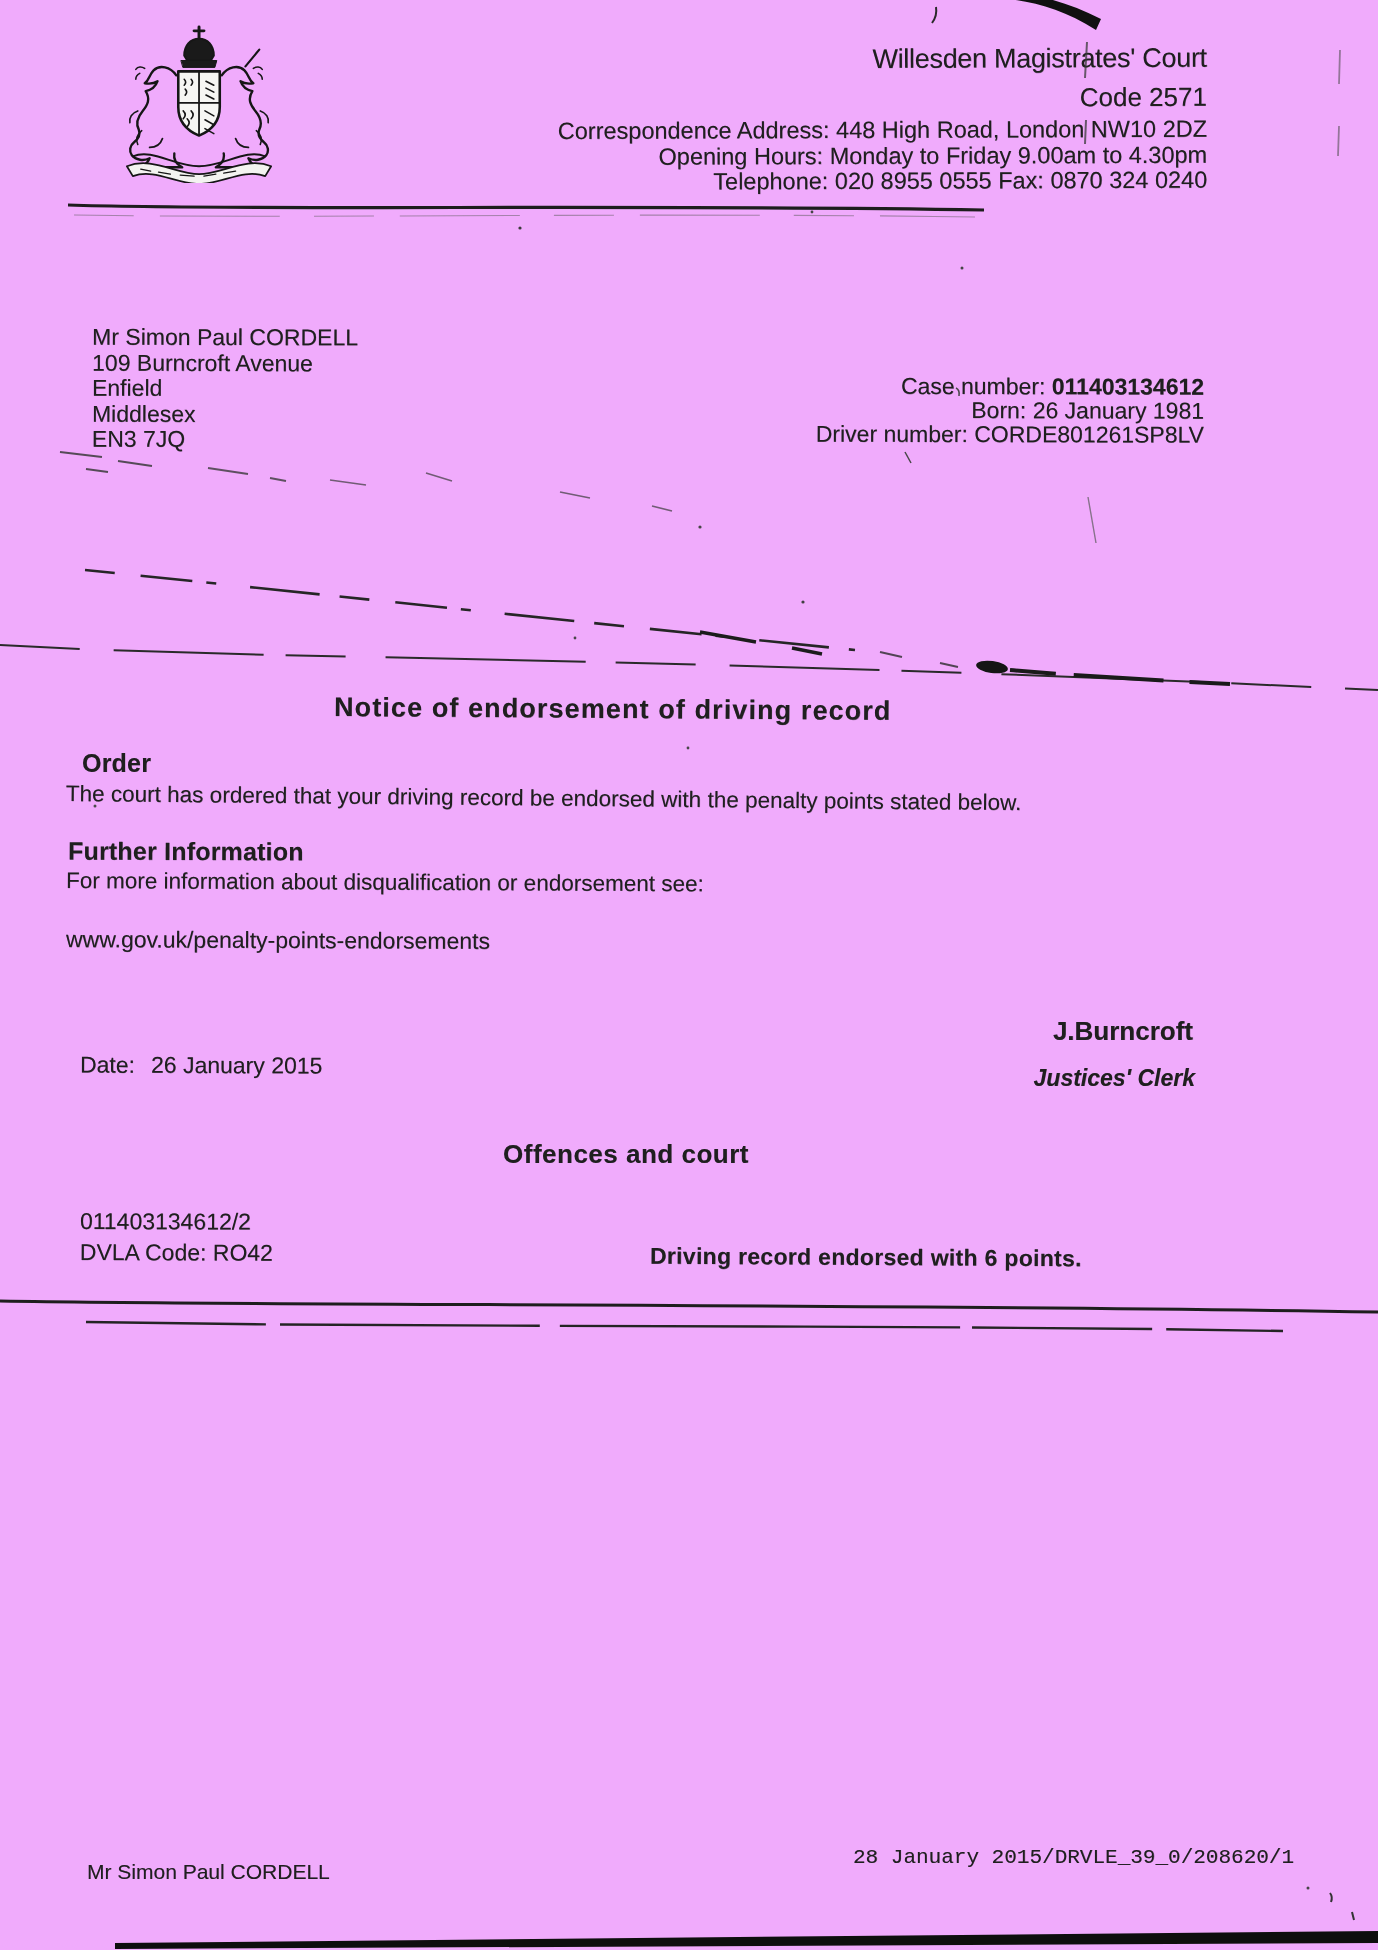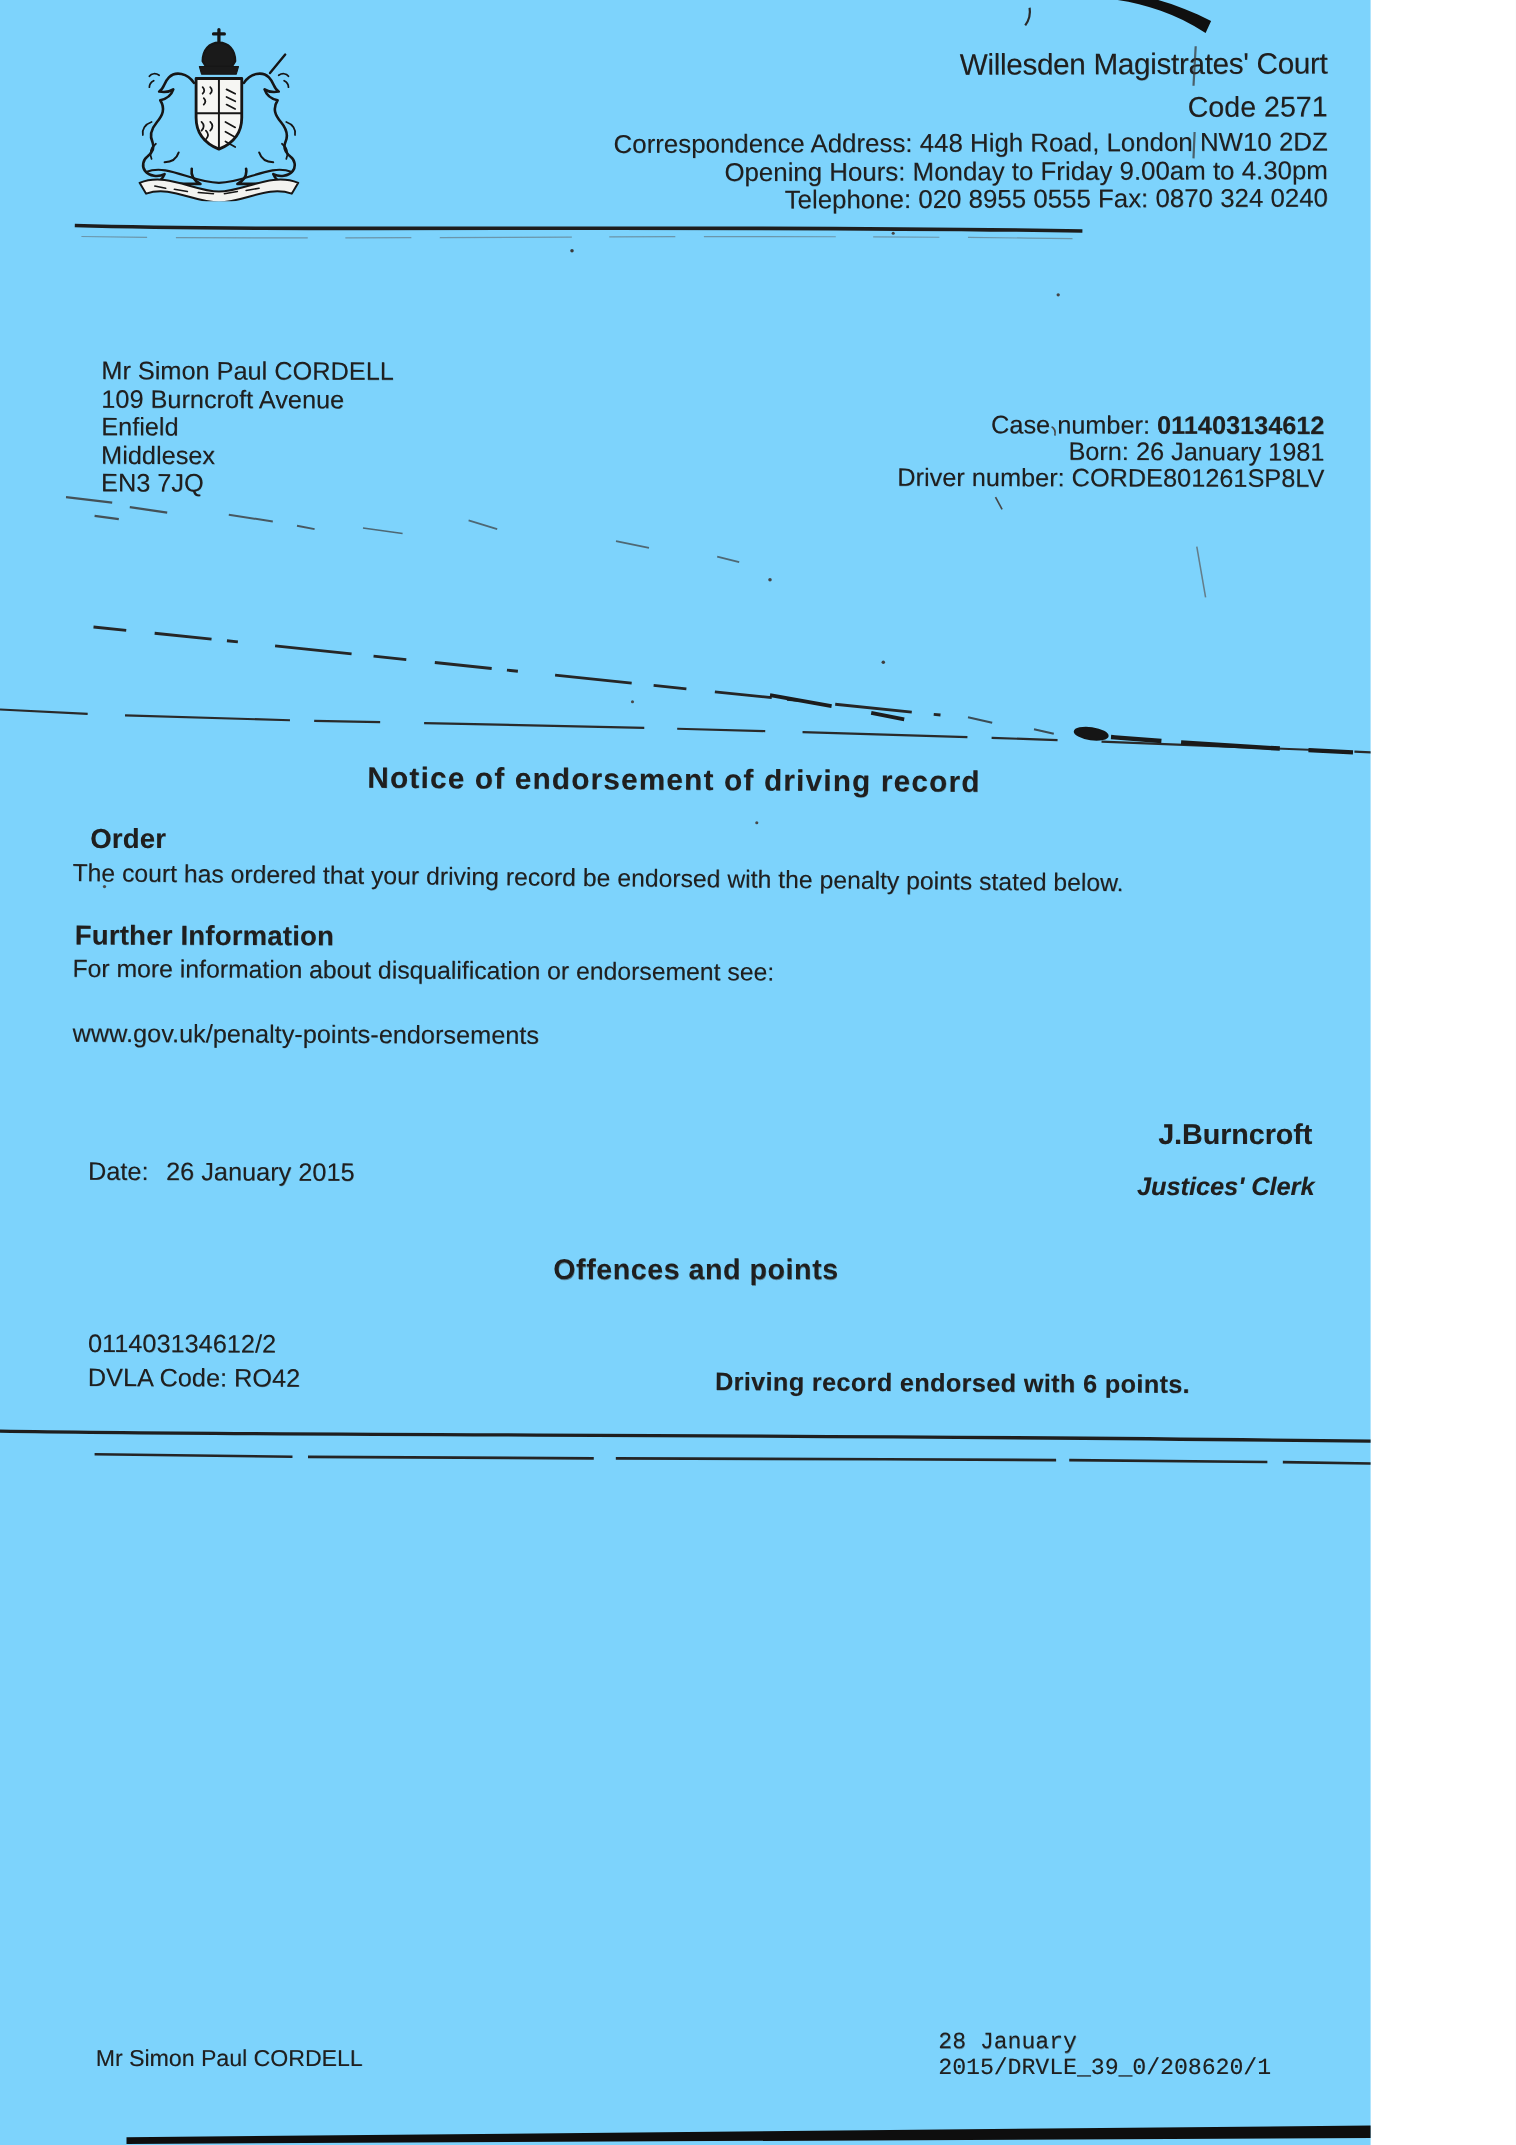--- a/index.html
+++ b/index.html
@@ -1,20 +1,20 @@
 <!DOCTYPE html>
 <html><head>
 <meta charset="utf-8">
 <style>
   * { margin:0; padding:0; box-sizing:border-box; }
   html,body { background:#ffffff; }
   body { font-family:"Liberation Sans", sans-serif; color:#222; }
   .page {
-    position:relative; width:1246px; height:1950px;
-    background:#7dd3fc; overflow:hidden;
+    position:relative; width:1378px; height:1950px;
+    background:#f0abfc; overflow:hidden;
   }
   .abs { position:absolute; }
   .scan { text-shadow:0.3px 0.3px 0.5px rgba(40,40,40,.45); color:#1f1f1f; }
   .right { text-align:right; }
   .b { font-weight:bold; }
   .i { font-style:italic; }
 
   .crest { left:96px; top:20px; width:210px; height:163px; }
 
   .header-block { left:480px; top:42px; width:727px; transform:rotate(-0.2deg); }
@@ -111,21 +111,21 @@
 
   <div class="abs further-h sec-h b scan">Further Information</div>
   <div class="abs further-p scan">For more information about disqualification or endorsement see:</div>
 
   <div class="abs url-line scan">www.gov.uk/penalty-points-endorsements</div>
 
   <div class="abs signatory right b scan">J.Burncroft</div>
   <div class="abs date-row scan"><span>Date:</span><span class="val">26 January 2015</span></div>
   <div class="abs clerk right b i scan">Justices' Clerk</div>
 
-  <div class="abs offences-h b scan">Offences and points</div>
+  <div class="abs offences-h b scan">Offences and court</div>
   <div class="abs offence-block">
     <div class="scan">011403134612/2</div>
     <div class="scan">DVLA Code: RO42</div>
   </div>
   <div class="abs offence-result b scan">Driving record endorsed with 6 points.</div>
 
   <div class="abs footer-name scan">Mr Simon Paul CORDELL</div>
   <div class="abs footer-ref scan">28 January 2015/DRVLE_39_0/208620/1</div>
 
   <svg class="abs artifacts" viewBox="0 0 1378 1950">

